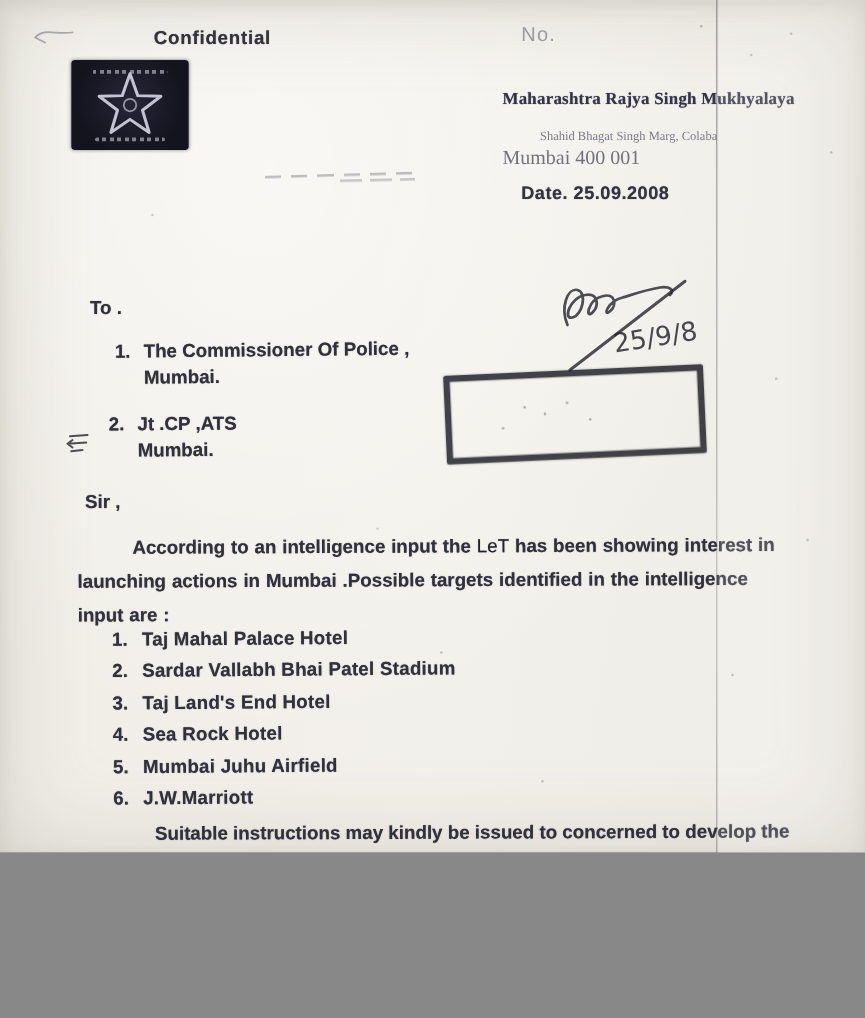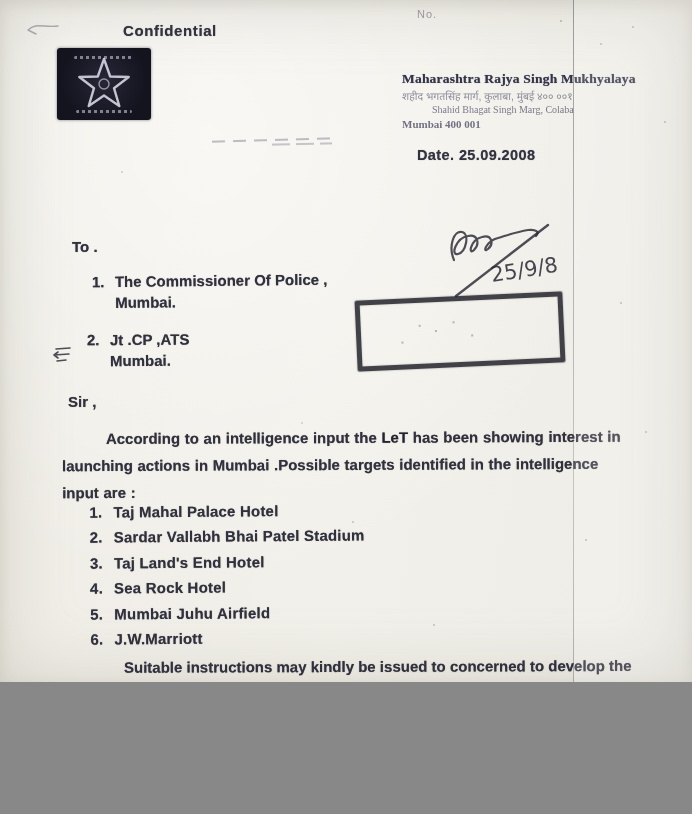--- a/index.html
+++ b/index.html
@@ -27,41 +27,41 @@
     border-radius:3px; filter: blur(0.45px);
     box-shadow: 0 0 3px rgba(20,20,30,0.55);
   }
   .emblem-textline {
     position:absolute; left:17px; width:60px; height:3px;
     background: repeating-linear-gradient(to right, rgba(215,215,232,0.55) 0 3px, transparent 3px 6px);
     border-radius:2px; filter: blur(0.4px);
   }
 
   
-  .lh-no { left:417px; top:8px; font-size:11px; color:rgba(85,85,100,0.55); letter-spacing:1px; }
+  .lh-no { left:417px; top:20px; font-size:16px; color:rgba(85,85,100,0.55); letter-spacing:1px; }
   .lh-dev1 { left:402px; top:53px; font-size:13px; font-weight:700; color:#3a3a4e; filter:blur(0.55px); letter-spacing:0.5px; }
   .lh-eng  { left:402px; top:71px; font-size:13.5px; font-weight:700; font-family:"Liberation Serif", serif; color:#34344a; letter-spacing:0.2px; }
   .lh-dev2 { left:402px; top:89px; font-size:10.5px; color:rgba(72,72,98,0.60); filter:blur(0.5px); }
   .lh-eng2 { left:402px; top:104px; font-size:10px; font-family:Liberation Serif, serif; color:rgba(62,62,88,0.68);margin-left:30px; }
-  .lh-city { left:402px; top:118px; font-size:11px; font-family:"Liberation Serif", serif; color:rgba(62,62,88,0.72);font-weight:bold; }
+  .lh-city { left:402px; top:118px; font-size:16px; font-family:"Liberation Serif", serif; color:rgba(62,62,88,0.72); }
   .dateline { left:417px; top:147px; font-size:14.5px; font-weight:700; color:#33333f; letter-spacing:0.4px; }
 
   
   .to-label { left:72px; top:238px; font-size:15px; font-weight:600; }
   .recipient { font-size:15px; font-weight:600; }
   .r1 { left:92px; top:272px; transform:rotate(-0.6deg); }
   .r2 { left:87px; top:331px; transform:rotate(-0.4deg); }
   .recipient .num { display:inline-block; width:23px; }
   .recipient .place { display:block; margin-left:23px; margin-top:4px; }
   .salutation { left:68px; top:393px; font-size:15px; font-weight:600; }
 
   
   .para1 { left:62px; top:424px; width:570px; font-size:15px; font-weight:600; line-height:27px;
            text-indent:44px; transform:rotate(-0.25deg); word-spacing:0.5px; }
-  .para1 .emph { font-weight:700; color:#23232e; }
+  .para1 .emph { font-weight:400; color:#23232e; }
   .target-list { left:90px; top:502px; width:420px; transform:rotate(-0.45deg); }
   .target-row { display:flex; height:25.4px; font-size:15px; font-weight:700; letter-spacing:0.2px; }
   .target-row .num { width:24px; flex:none; }
   .para2 { left:62px; top:653px; width:578px; font-size:15px; font-weight:600; line-height:27px;
            text-indent:62px; transform:rotate(-0.2deg); }
   .valediction { left:455px; top:751px; font-size:17px; font-weight:400; }
 
   
   .stamp {
     left:356px; top:296px; width:198px; height:61px;
@@ -106,21 +106,20 @@
       <div class="emblem-textline" style="top:8px;"></div>
       <svg width="94" height="72" viewBox="0 0 94 72">
         <polygon points="47,11 53.2,28.5 71.7,29 57,40.2 62.3,58 47,47.5 31.7,58 37,40.2 22.3,29 40.8,28.5" fill="none" stroke="rgba(225,225,240,0.85)" stroke-width="2.4" stroke-linejoin="round"></polygon>
         <circle cx="47" cy="36" r="5" fill="none" stroke="rgba(225,225,240,0.6)" stroke-width="1.4"></circle>
       </svg>
       <div class="emblem-textline" style="bottom:7px; width:56px; left:19px;"></div>
     </div>
 
     <div class="abs lh-no">No.</div>
     <div class="abs lh-eng ink">Maharashtra Rajya Singh Mukhyalaya</div>
-    <div class="abs lh-dev2">शहीद भगतसिंह मार्ग, कुलाबा, मुंबई ४०० ००१</div>
     <div class="abs lh-eng2">Shahid Bhagat Singh Marg, Colaba</div>
     <div class="abs lh-city">Mumbai 400 001</div>
     <div class="abs dateline ink">Date. 25.09.2008</div>
 
     <svg class="handwriting-svg" style="left:440px; top:208px;" width="135" height="95" viewBox="0 0 135 95">
       <path class="hand-stroke" stroke-width="2.2" d="M14,52 C8,38 14,22 22,24 C30,26 26,44 18,46 C10,48 16,30 28,28 C38,26 40,36 34,42 C28,48 30,32 42,29 C52,26 54,36 48,41 C42,46 46,33 58,30 C68,27 76,24 88,22 C96,21 100,24 96,28"></path>
       <path class="hand-stroke" stroke-width="2.4" d="M16,88 L108,17"></path>
       <text x="52" y="74" transform="rotate(-9 52 74)" style="font-family:'DejaVu Sans', sans-serif; font-size:21px; fill:rgba(40,40,52,0.85);">25/9/8</text>
     </svg>
 

